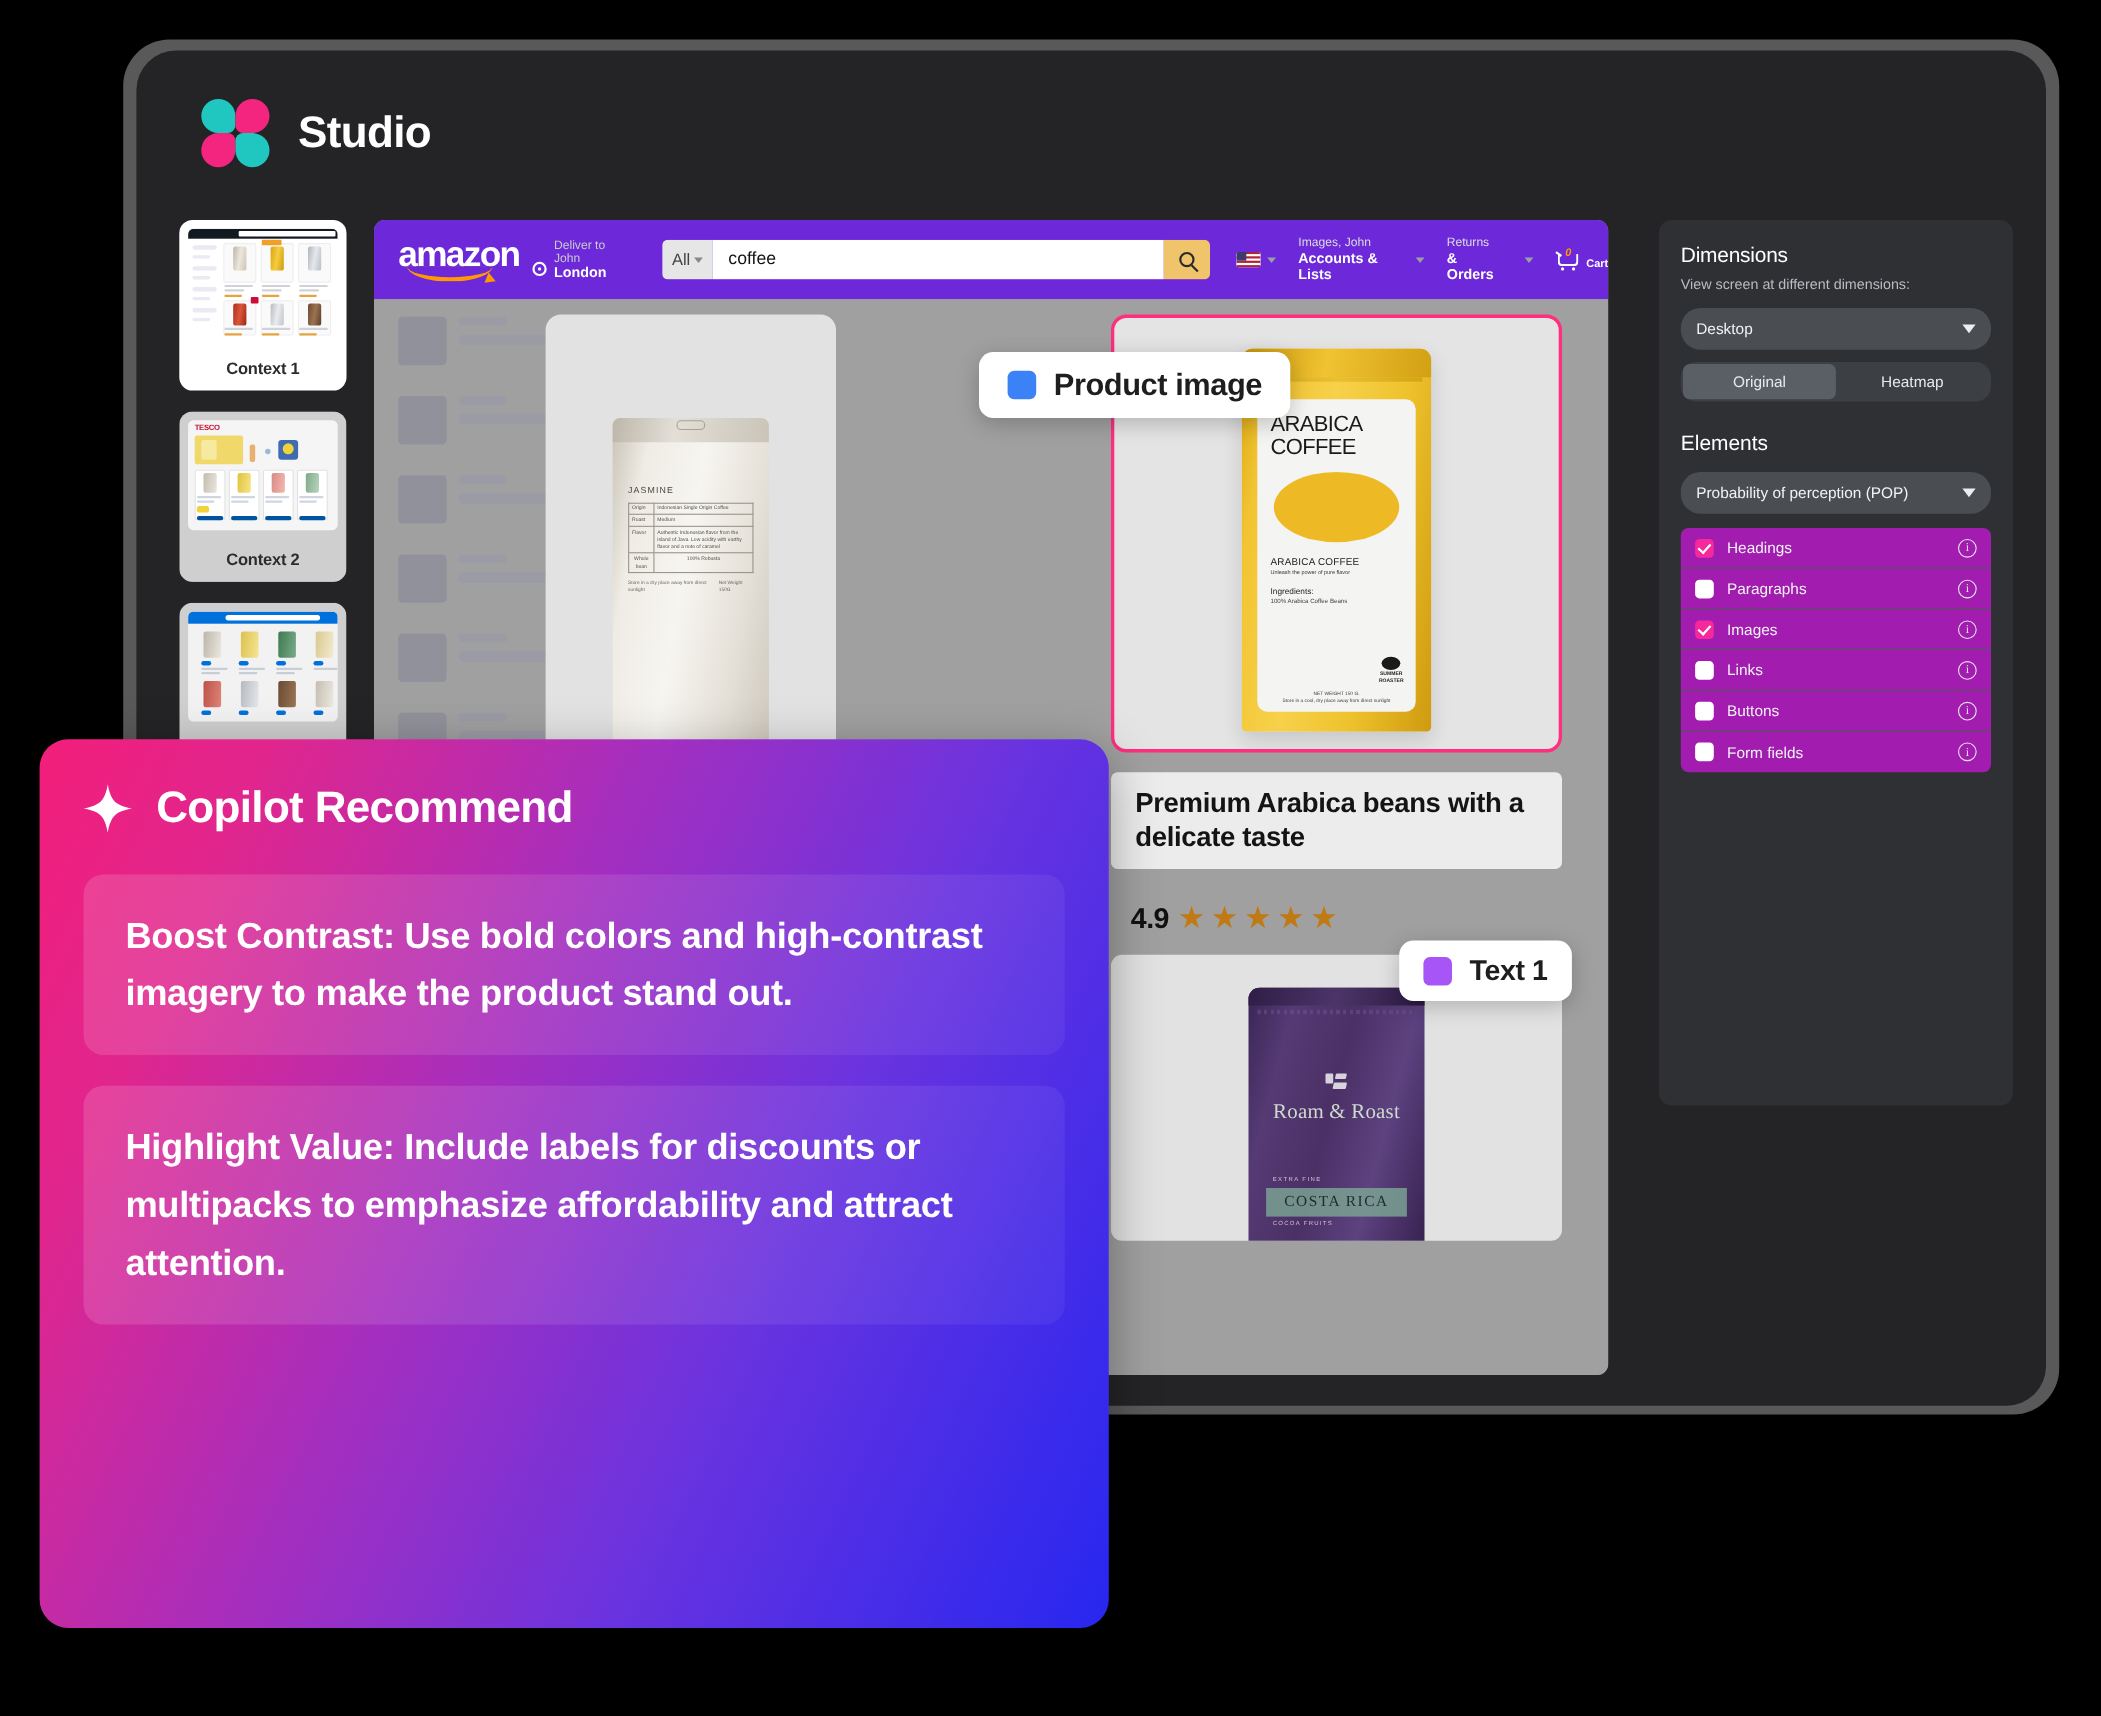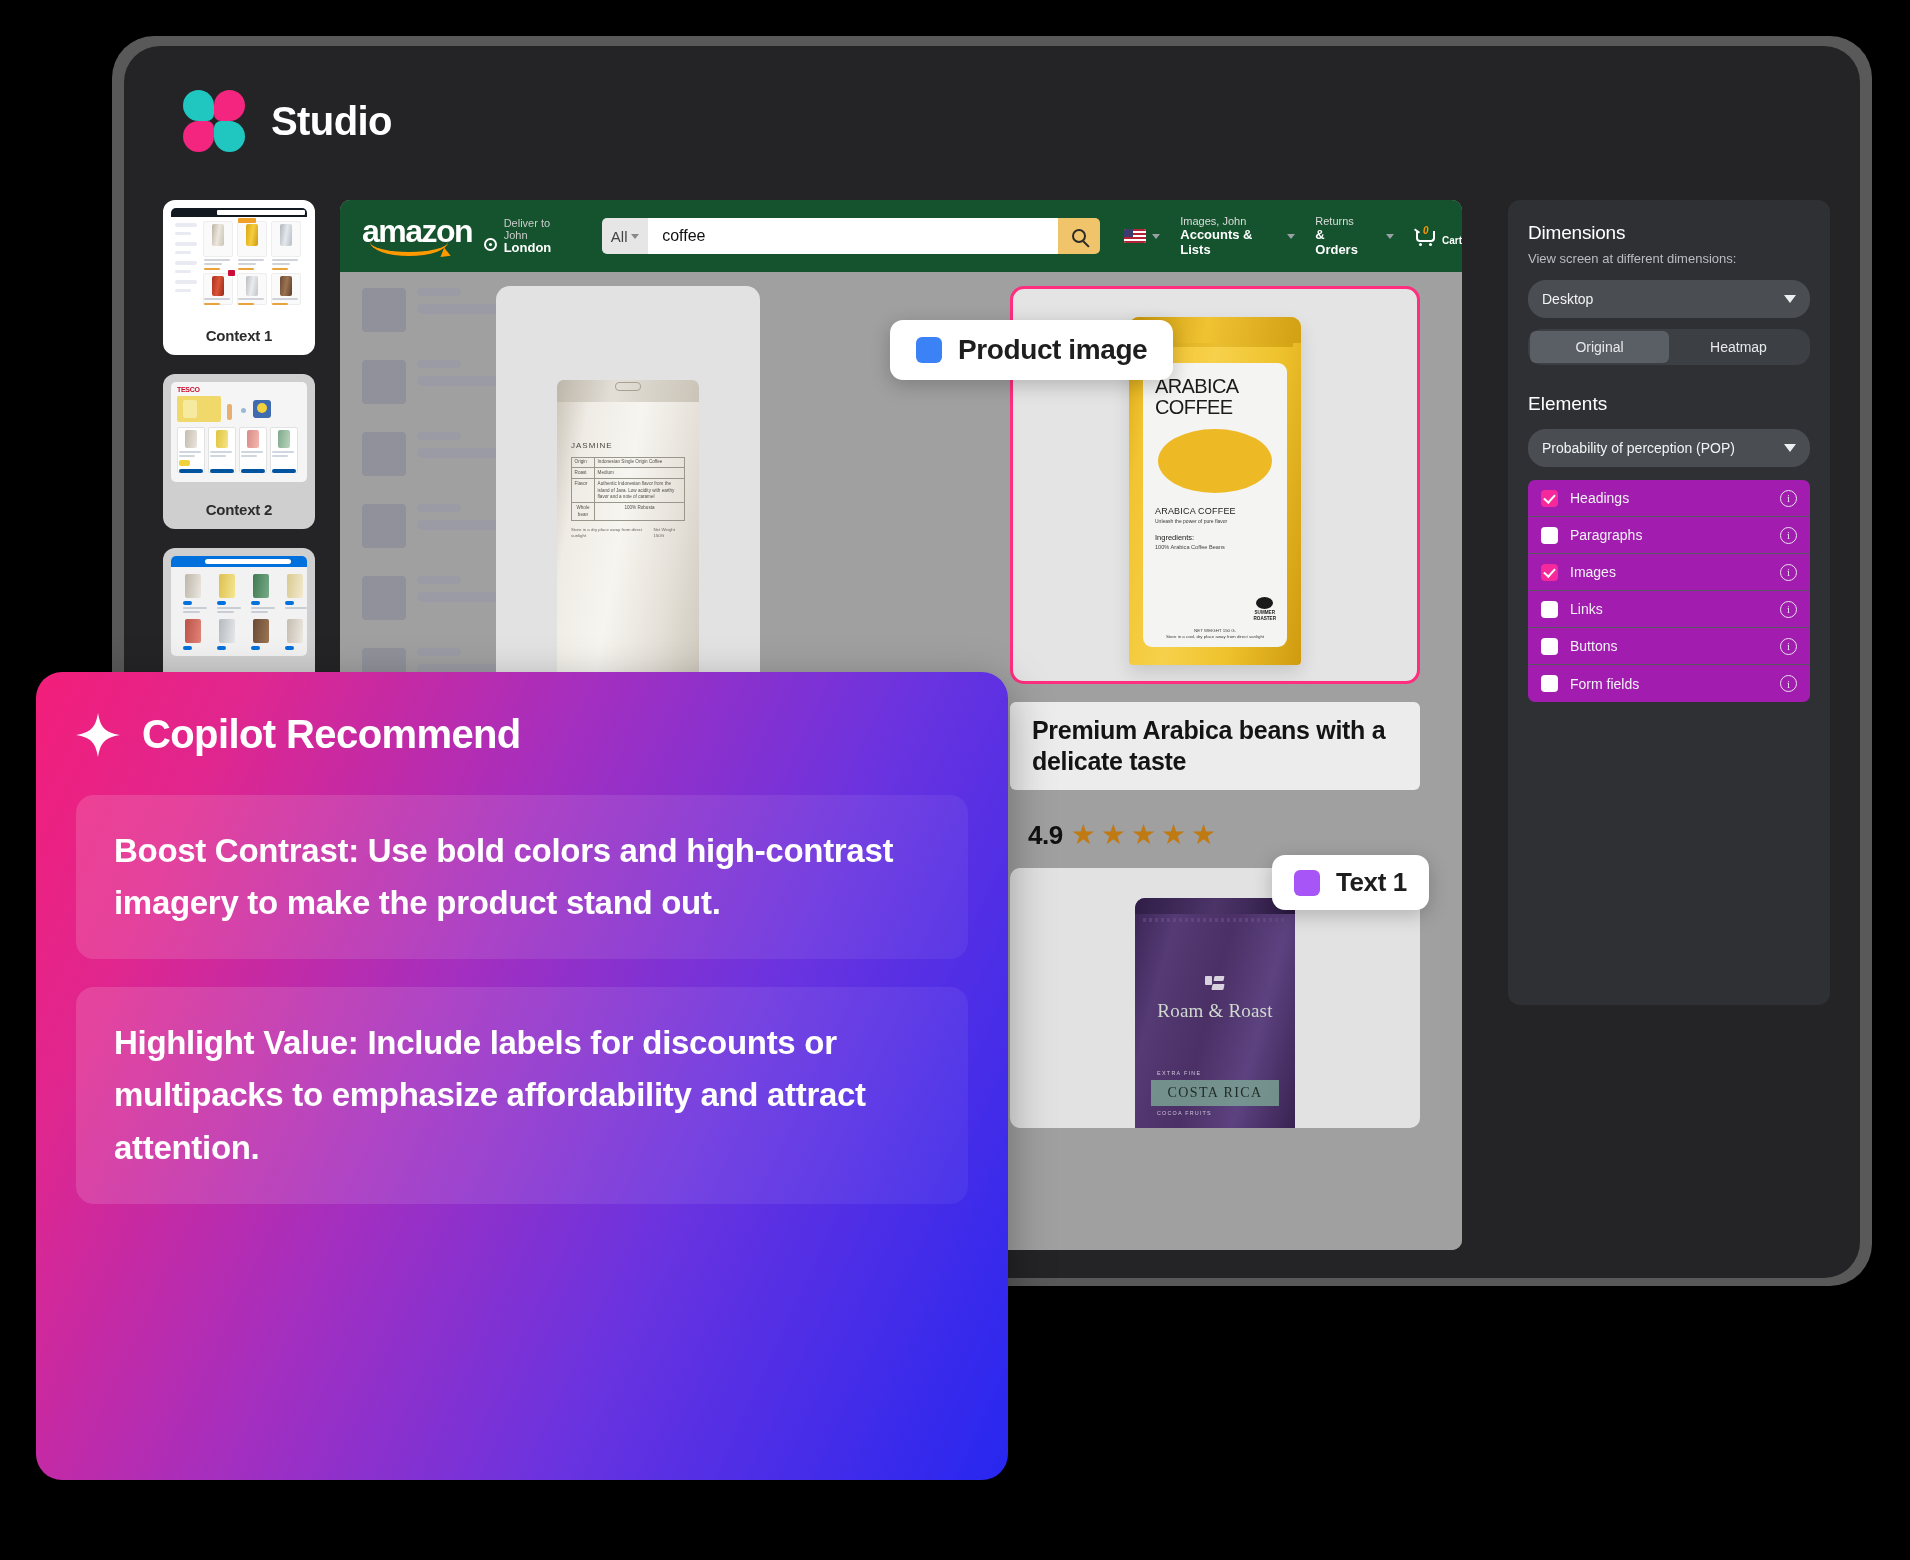--- a/index.html
+++ b/index.html
@@ -77,21 +77,21 @@
   .t3 .tag { position:absolute; background:#0071dc; height:4px; border-radius:2px;}
   .t3 .line3 { position:absolute; background:#c9ced6; height:2px; border-radius:1px;}
 
   
   .canvas {
     position: absolute; left: 340px; top: 200px;
     width: 1122px; height: 1050px;
     background: #a0a0a0; border-radius: 10px; overflow: hidden;
   }
   
-  .amz-nav { position:absolute; left:0; top:0; width:100%; height:72px; background:#14532d; display:flex; align-items:center; }
+  .amz-nav { position:absolute; left:0; top:0; width:100%; height:72px; background:#6d28d9; display:flex; align-items:center; }
   .amz-logo { margin-left: 22px; position:relative; width:96px; height:40px; }
   .amz-word { color:#fff; font-size:32px; font-weight:700; letter-spacing:-1.5px; line-height:30px; }
   .amz-smile { position:absolute; left:8px; top:26px; width:78px; height:14px; border-bottom:4px solid #ff9900; border-radius:0 0 50% 50%/0 0 100% 100%; }
   .amz-smile::after{ content:""; position:absolute; right:-3px; bottom:-7px; border-left:9px solid #ff9900; border-top:5px solid transparent; border-bottom:5px solid transparent; transform:rotate(22deg);}
   .deliver { display:flex; align-items:flex-end; gap:7px; margin-left:26px; color:#fff; }
   .pin { width:13px;height:13px;border:2px solid #fff;border-radius:50%;position:relative;margin-bottom:4px;}
   .pin::after{content:"";position:absolute;left:3px;top:3px;width:3px;height:3px;background:#fff;border-radius:50%;}
   .deliver .l1 { font-size:11px; color:#ccc; line-height:12px; }
   .deliver .l2 { font-size:13px; font-weight:700; line-height:14px; }
   .searchwrap { margin-left:28px; display:flex; height:36px; width:516px; border-radius:5px; overflow:hidden; }

